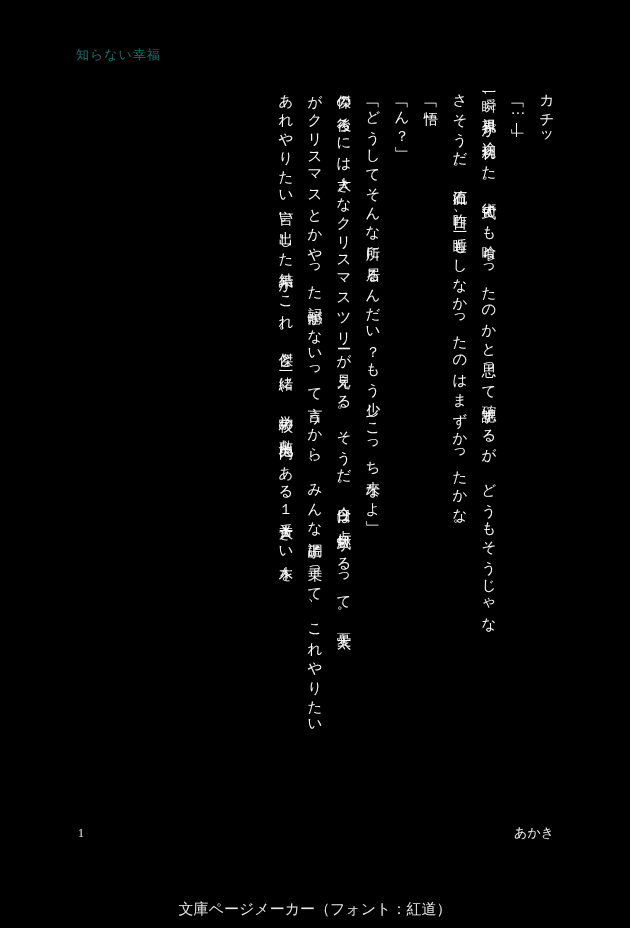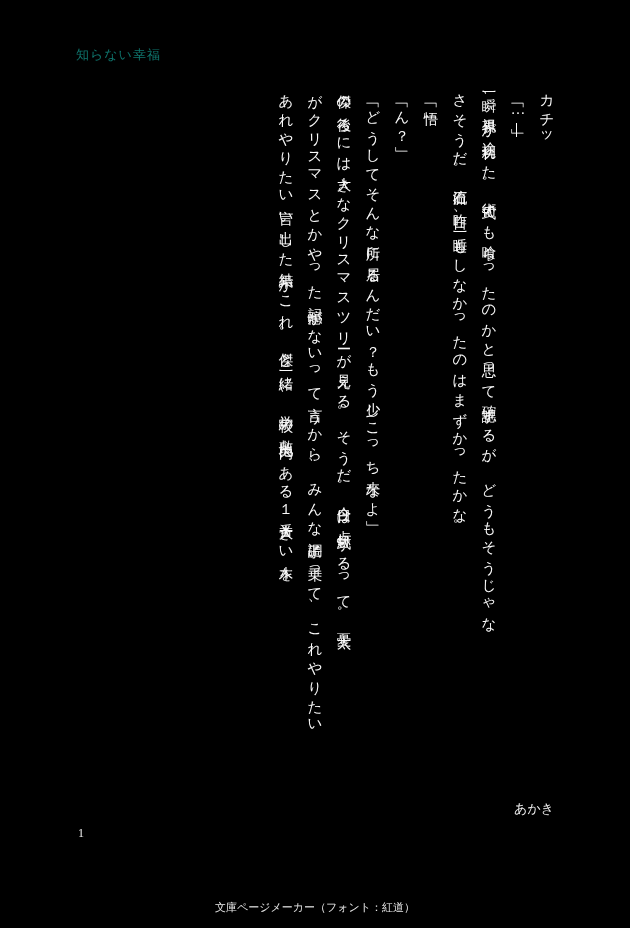--- a/index.html
+++ b/index.html
@@ -83,34 +83,34 @@
   #page-number {
     position: absolute;
     left: 78px;
     top: 826px;
     font-size: 12px;
     color: #f0f0f0;
   }
   #author {
     position: absolute;
     right: 76px;
-    top: 800px;
+    top: 824px;
     font-size: 13px;
     color: #f0f0f0;
     margin-left: 22px;
   }
 
   
   #caption {
     position: absolute;
     left: 0;
     top: 900px;
     width: 630px;
     text-align: center;
-    font-size: 11px;
+    font-size: 15px;
     color: #e8e8e8;
     font-family: "Liberation Sans", sans-serif;
   }
 </style>
 </head>
 <body>
 
 <div id="page">
 
   <div id="title">知らない幸福</div>

